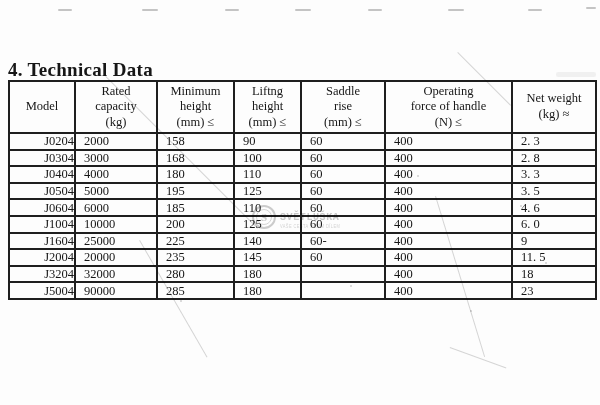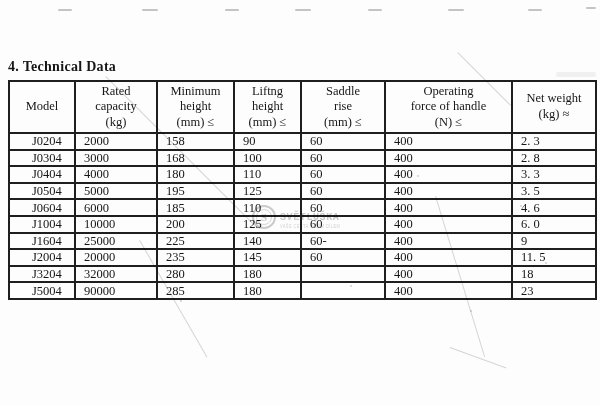--- a/index.html
+++ b/index.html
@@ -6,21 +6,21 @@
   body{
     width:600px;height:405px;position:relative;overflow:hidden;
     background:#fdfdfd;color:#161616;
     font-family:"Liberation Serif","DejaVu Serif",serif;
   }
   .page{position:absolute;inset:0;}
 
   
   .heading{
     position:absolute;left:8px;top:59px;margin:0;
-    font-size:14px;font-weight:bold;letter-spacing:.3px;
+    font-size:19px;font-weight:bold;letter-spacing:.3px;
   }
 
   
   table.tech{
     position:absolute;left:8px;top:80px;
     border-collapse:collapse;table-layout:fixed;
     background:transparent;
   }
   table.tech col.c0{width:66px}
   table.tech col.c1{width:82px}
@@ -34,21 +34,21 @@
     white-space:nowrap;overflow:hidden;
   }
   table.tech th{
     height:50px;font-weight:normal;text-align:center;vertical-align:middle;
     font-size:12.5px;line-height:1.25;padding:0 2px;
   }
   table.tech td{
     height:14.6px;font-size:12.5px;line-height:14px;
     text-align:left;vertical-align:middle;padding:0 0 0 8px;
   }
-  table.tech td.c0{padding-left:22px;}
+  table.tech td.c0{padding-left:10px;text-align:right;}
 
   
   .watermark{
     position:absolute;left:252px;top:202px;width:110px;height:30px;
     mix-blend-mode:multiply;opacity:.9;pointer-events:none;z-index:5;
     display:flex;align-items:center;
   }
   .wm-circle{
     position:relative;width:24px;height:24px;border-radius:50%;
     border:2.5px solid #c8c8c8;box-sizing:border-box;flex:0 0 auto;

